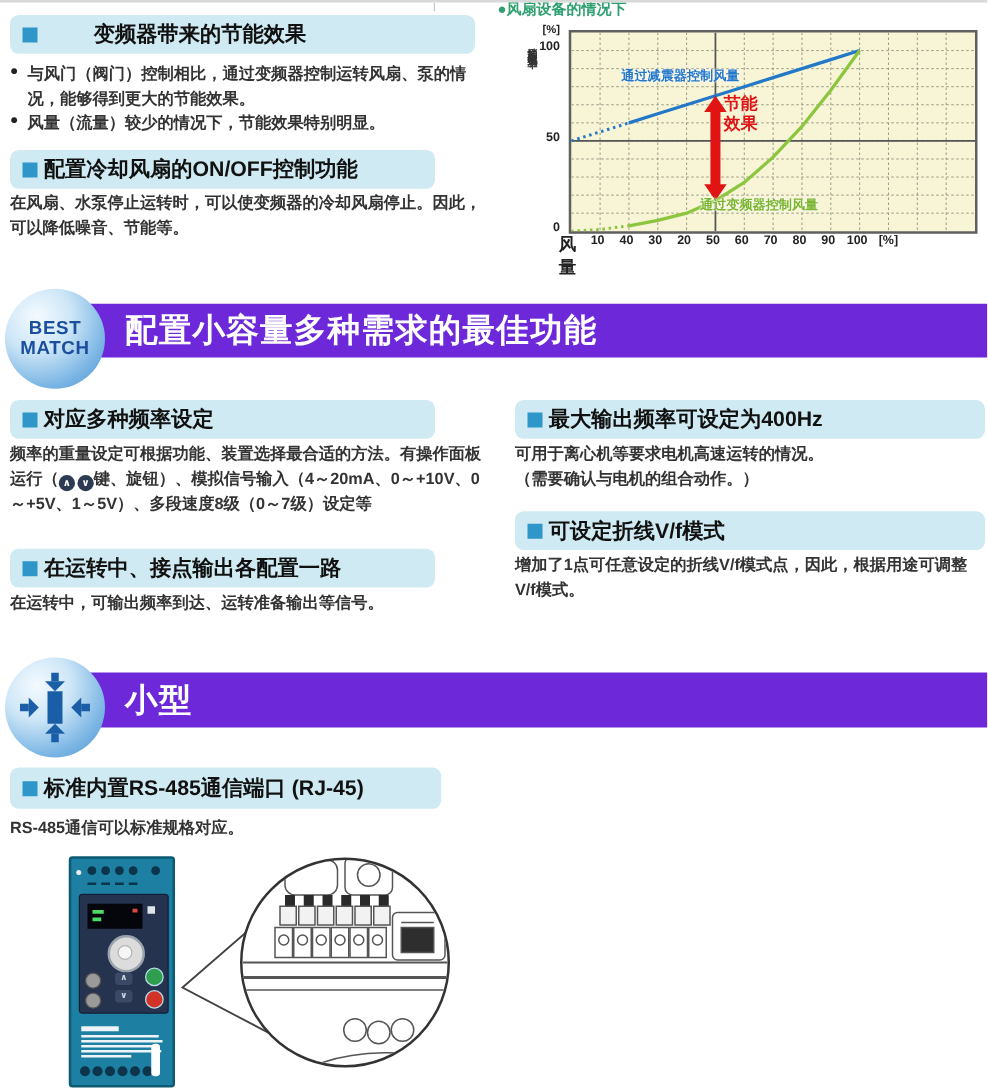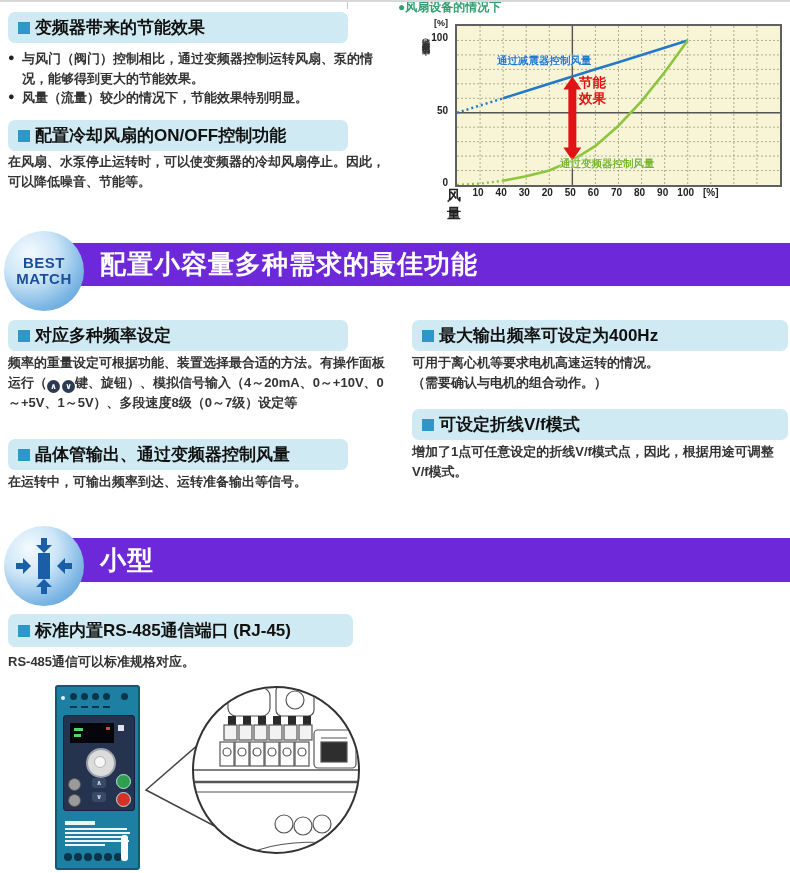--- a/index.html
+++ b/index.html
@@ -57,21 +57,21 @@
   .d-bvent{width:8px;height:8px;border-radius:50%;background:#0c344a;top:166px;}
   .d-slot{left:64px;top:148px;width:7px;height:26px;background:#fff;border-radius:3px;}
   .callout{position:absolute;left:138px;top:670px;}
 </style>
 </head>
 <body>
 
 <div class="page">
   <div class="tick-mark"></div>
 
-  <div class="sec-header" style="left:8px;top:10px;width:340px;height:31px;">
+  <div class="sec-header" style="left:8px;top:10px;width:372px;height:31px;gap:40px;">
     <span class="sq"></span>
     <span>变频器带来的节能效果</span>
   </div>
   <ul class="body-text bullets" style="left:8px;top:47px;width:382px;">
     <li>与风门（阀门）控制相比，通过变频器控制运转风扇、泵的情况，能够得到更大的节能效果。</li>
     <li>风量（流量）较少的情况下，节能效果特别明显。</li>
   </ul>
   <div class="sec-header" style="left:8px;top:118px;width:340px;height:31px;">
     <span class="sq"></span>
     <span>配置冷却风扇的ON/OFF控制功能</span>
@@ -153,21 +153,21 @@
 
   <div class="sec-header" style="left:8px;top:318px;width:340px;height:31px;">
     <span class="sq"></span>
     <span>对应多种频率设定</span>
   </div>
   <p class="body-text" style="left:8px;top:351px;width:388px;margin:0;">
     <span>频率的重量设定可根据功能、装置选择最合适的方法。有操作面板运行（</span><span style="display:inline-block;width:13px;height:13px;border-radius:50%;background:#2d3b52;color:#fff;font-size:8px;line-height:13px;text-align:center;vertical-align:-2px;">∧</span><span style="display:inline-block;width:13px;height:13px;border-radius:50%;background:#2d3b52;color:#fff;font-size:8px;line-height:13px;text-align:center;vertical-align:-2px;margin-left:2px;">∨</span><span>键、旋钮）、模拟信号输入（4～20mA、0～+10V、0～+5V、1～5V）、多段速度8级（0～7级）设定等</span>
   </p>
   <div class="sec-header" style="left:8px;top:437px;width:340px;height:31px;">
     <span class="sq"></span>
-    <span>晶体管输出、通过变频器控制风量</span>
+    <span>在运转中、接点输出各配置一路</span>
   </div>
   <p class="body-text" style="left:8px;top:470px;width:388px;margin:0;">在运转中，可输出频率到达、运转准备输出等信号。</p>
 
   <div class="sec-header" style="left:412px;top:318px;width:376px;height:31px;">
     <span class="sq"></span>
     <span>最大输出频率可设定为400Hz</span>
   </div>
   <p class="body-text" style="left:412px;top:351px;width:376px;margin:0;">
     <span style="display:block;">可用于离心机等要求电机高速运转的情况。</span>
     <span style="display:block;">（需要确认与电机的组合动作。）</span>

